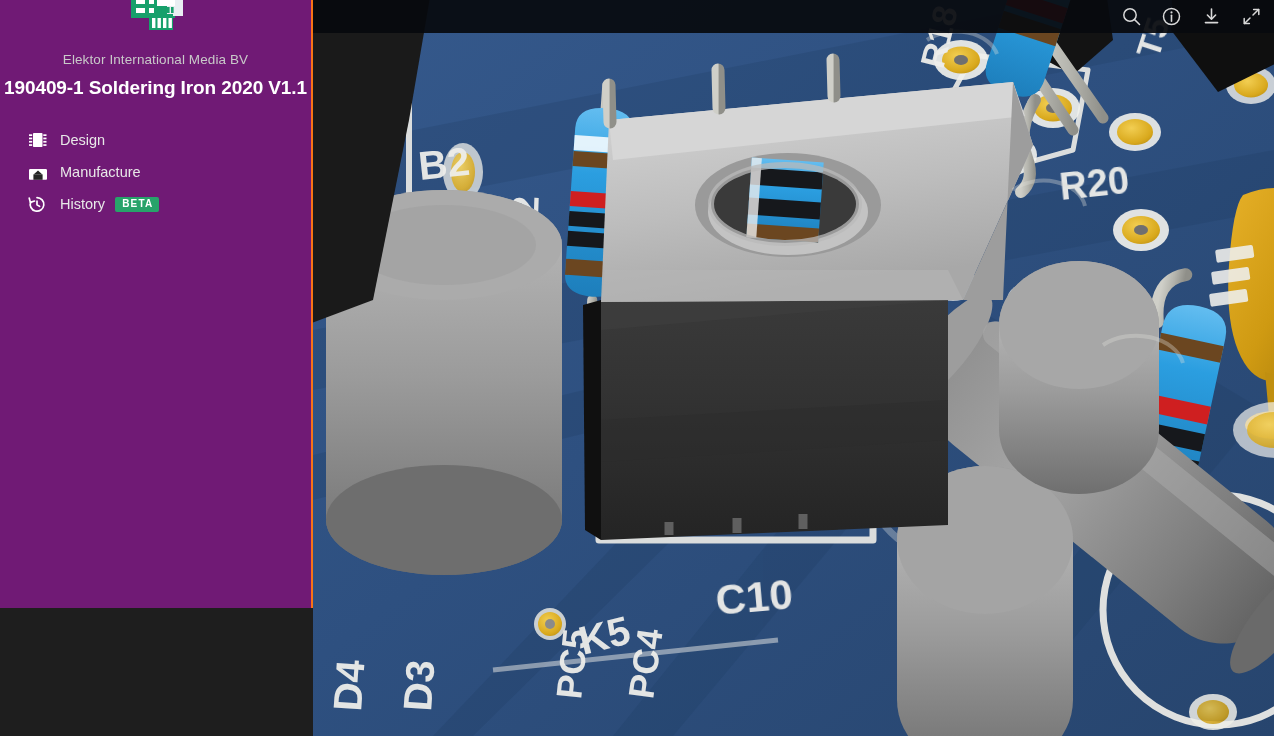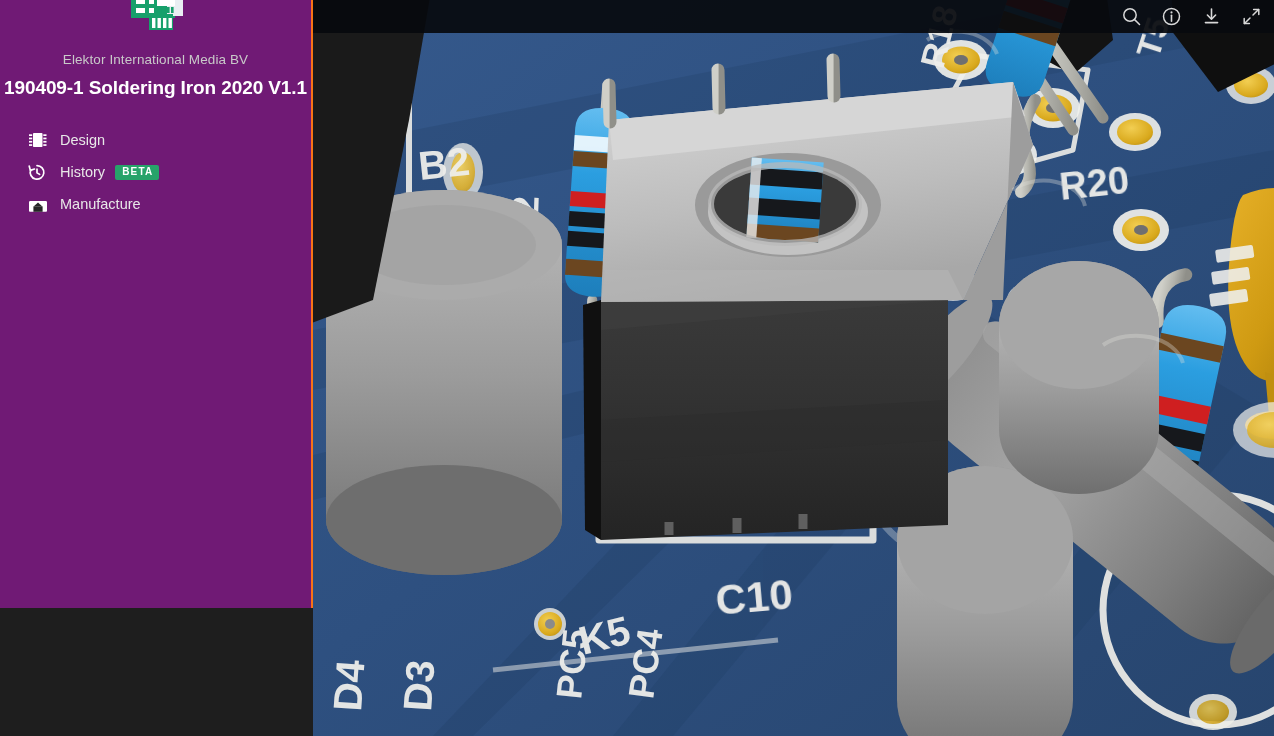--- a/index.html
+++ b/index.html
@@ -186,40 +186,40 @@
             <rect x="15.3" y="8.9" width="3.2" height="1.7" fill="currentColor"></rect>
             <rect x="15.3" y="12.2" width="3.2" height="1.7" fill="currentColor"></rect>
           </svg>
         </span>
         <span class="nav-label">Design</span>
       </div>
 
       <div class="nav-item">
         <span class="nav-chevron"></span>
         <span class="nav-icon">
+          <svg width="20" height="15" viewBox="0 0 20 15">
+            <path d="M1 13.8 V5.2 a1.3 1.3 0 0 1 1.3 -1.3 h15.4 a1.3 1.3 0 0 1 1.3 1.3 v8.6 a0.9 0.9 0 0 1 -0.9 0.9 h-16.2 a0.9 0.9 0 0 1 -0.9 -0.9 z" fill="currentColor"></path>
+            <path d="M5.6 9.6 L10 5.6 L14.4 9.6 Z" fill="#262626"></path>
+            <rect x="5.4" y="9.4" width="9.2" height="5.4" fill="#262626"></rect>
+          </svg>
+        </span>
+        <span class="nav-label">Manufacture</span>
+      </div>
+
+      <div class="nav-item">
+        <span class="nav-chevron"></span>
+        <span class="nav-icon">
           <svg width="18" height="17" viewBox="0 0 18 17">
             <path d="M9 1.6 a6.8 6.8 0 1 1 -6.3 4.3" fill="none" stroke="currentColor" stroke-width="1.7" stroke-linecap="round"></path>
             <path d="M1.2 2.1 L2.4 6.4 L6.5 5.0" fill="none" stroke="currentColor" stroke-width="1.7" stroke-linecap="round" stroke-linejoin="round"></path>
             <path d="M9 5.2 V8.8 L11.6 10.4" fill="none" stroke="currentColor" stroke-width="1.7" stroke-linecap="round" stroke-linejoin="round"></path>
           </svg>
         </span>
         <span class="nav-label">History</span>
         <span class="beta-badge">BETA</span>
-      </div>
-
-      <div class="nav-item">
-        <span class="nav-chevron"></span>
-        <span class="nav-icon">
-          <svg width="20" height="15" viewBox="0 0 20 15">
-            <path d="M1 13.8 V5.2 a1.3 1.3 0 0 1 1.3 -1.3 h15.4 a1.3 1.3 0 0 1 1.3 1.3 v8.6 a0.9 0.9 0 0 1 -0.9 0.9 h-16.2 a0.9 0.9 0 0 1 -0.9 -0.9 z" fill="currentColor"></path>
-            <path d="M5.6 9.6 L10 5.6 L14.4 9.6 Z" fill="#262626"></path>
-            <rect x="5.4" y="9.4" width="9.2" height="5.4" fill="#262626"></rect>
-          </svg>
-        </span>
-        <span class="nav-label">Manufacture</span>
       </div>
 
     </nav>
   </aside>
 
   <main id="viewport">
 
     <div id="scene">
       <svg viewBox="0 0 961 736" xmlns="http://www.w3.org/2000/svg">
         <defs>

